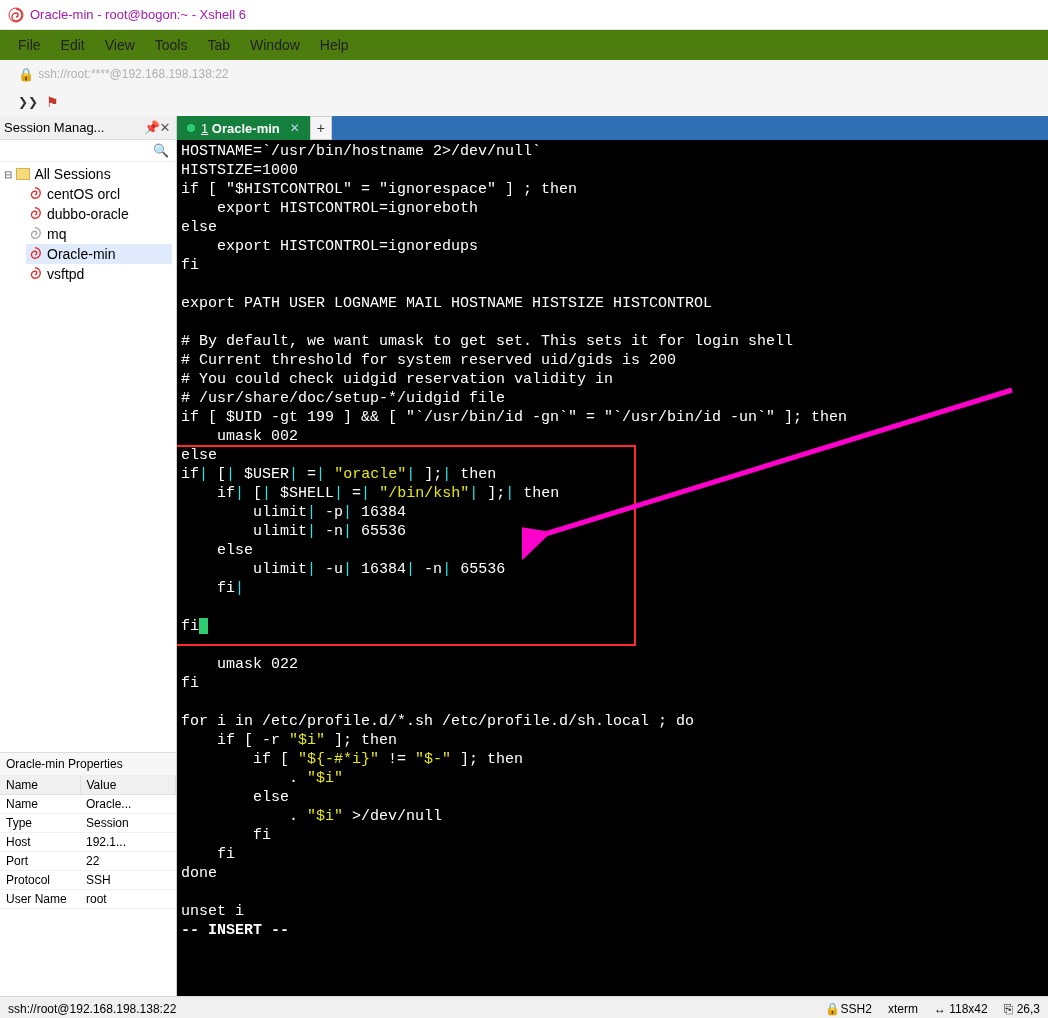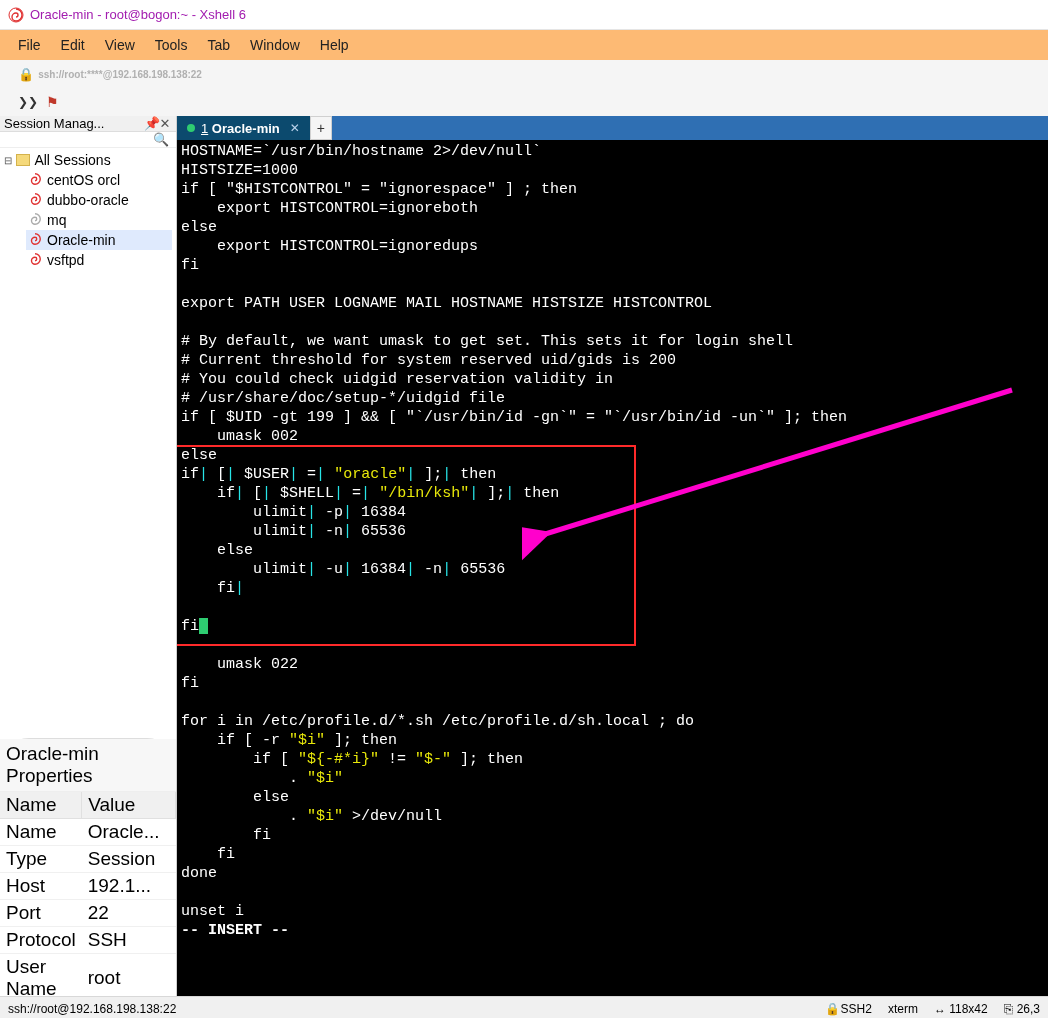--- a/index.html
+++ b/index.html
@@ -1,54 +1,54 @@
 <!DOCTYPE html>
 <html><head>
 <meta charset="utf-8">
 <style>
 * { box-sizing: border-box; margin: 0; padding: 0; }
 body { font-family: "Segoe UI", Tahoma, sans-serif; font-size: 13px; background: #f0f0f0; width: 1048px; height: 1018px; overflow: hidden; position: relative; }
 .titlebar { height: 30px; display: flex; align-items: center; padding: 0 8px; background: #ffffff; border-bottom: 1px solid #e5e5e5; }
 .app-icon { width: 16px; height: 16px; margin-right: 6px; display:inline-flex; }
 .titlebar-text { font-size: 13px; color: #a21caf; }
-.menubar { height: 30px; display: flex; align-items: center; padding: 0 18px; gap: 20px; background: #fdba74; }
+.menubar { height: 30px; display: flex; align-items: center; padding: 0 18px; gap: 20px; background: #4d7c0f; }
 .menubar span { color: #222; font-size: 14px; }
 .addressbar { height: 28px; display: flex; align-items: center; padding: 0 18px; background: #f5f5f5; }
 .addressbar .lock { color: #e9c46a; margin-right:4px; }
-.addressbar .url { color: #b0b0b0; font-size: 10px; font-weight: bold; }
+.addressbar .url { color: #b0b0b0; font-size: 12px; }
 .tipbar { height: 28px; display: flex; align-items: center; padding: 0 18px; background: #f5f5f5; color: #b0b0b0; font-size: 14px; }
 .tipbar .chev { color:#333; font-size:12px; margin-right:8px;}
 .flag { color:#c0392b; margin-right:6px; }
 .main { display: flex; height: calc(100% - 30px - 30px - 28px - 28px - 22px); }
 .sidebar { width: 177px; background: #ffffff; border-right: 1px solid #d0d0d0; display:flex; flex-direction:column; }
 .panel-header { height: 24px; display:flex; align-items:center; padding: 0 4px; background:#f0f0f0; border-bottom:1px solid #ddd; font-size:13px; }
 .panel-header .title { flex:1; white-space:nowrap; overflow:hidden; text-overflow:ellipsis;}
 .panel-header .pin, .panel-header .x { width:14px; text-align:center; color:#555;}
 .searchrow { height:22px; display:flex; justify-content:flex-end; align-items:center; padding-right:6px; border-bottom:1px solid #eee;}
 .searchrow .mag { color:#aaa; }
 .tree { flex: 0 0 auto; padding: 4px 4px; font-size:14px; height: 590px; overflow:hidden;}
 .tree .root { display:flex; align-items:center; gap:4px;}
 .tree .exp { font-size:10px; color:#555;}
 .folder { width:14px; height:12px; background:#f5d97b; border:1px solid #d4b24c; display:inline-block;}
 .tree ul { list-style:none; padding-left:22px; margin-top:2px;}
 .tree li { display:flex; align-items:flex-start; gap:5px; padding:2px 0 2px 2px; }
 .tree li.selected { background:#dfeafd; }
 .swirl { width:14px; height:14px; display:inline-flex; align-items:center; justify-content:center; }
 .swirl.red svg path { stroke:#e03131; }
 .swirl.grey svg path { stroke:#aaa; }
-.props { border-top:1px solid #ddd; font-size:19px;border-radius:29px; }
+.props { border-top:1px solid #ddd; font-size:12px; }
 .props-title { padding:4px 6px; background:#f7f7f7; border-bottom:1px solid #eee;}
 .props table { width:100%; border-collapse:collapse;}
 .props th { text-align:left; font-weight:normal; background:#f0f0f0; padding:2px 6px; border-bottom:1px solid #e0e0e0; border-right:1px solid #e0e0e0;}
 .props td { padding:2px 6px; border-bottom:1px solid #f0f0f0;}
 .props td.name { width:80px; }
 .content { flex:1; display:flex; flex-direction:column; background:#2f6fb3; }
 .tabs { height:24px; display:flex; align-items:stretch; background:#2f6fb3;}
 .tab { display:flex; align-items:center; padding:0 10px; background:#2f6fb3; color:#fff; font-size:13px; gap:6px;}
-.tab.active { background:#0c4a6e; }
+.tab.active { background:#15803d; }
 .tab .dot { width:8px; height:8px; border-radius:50%; background:#2ecc71;}
 .tab .num { text-decoration:underline;}
 .tab .close { color:#bcd3ec; font-size:12px; margin-left:4px;}
 .tab-add { width:22px; display:flex; align-items:center; justify-content:center; background:#f5f5f5; color:#333; border:1px solid #d0d0d0; font-size:14px;}
 .terminal { flex:1; background:#000; color:#fff; font-family: "Consolas","Courier New",monospace; font-size:15px; line-height:19px; padding:2px 4px 2px 4px; white-space:pre; position:relative; overflow:hidden;}
 .terminal .cyan { color:#27e4e7; }
 .terminal .ylw { color:#e8e80a; }
 .terminal .cursor { display:inline-block; width:9px; height:16px; background:#2ecc71; vertical-align:middle;}
 .hlbox { position:absolute; border:2px solid #ff2a2a; pointer-events:none; }
 .arrow { position:absolute; pointer-events:none; }

